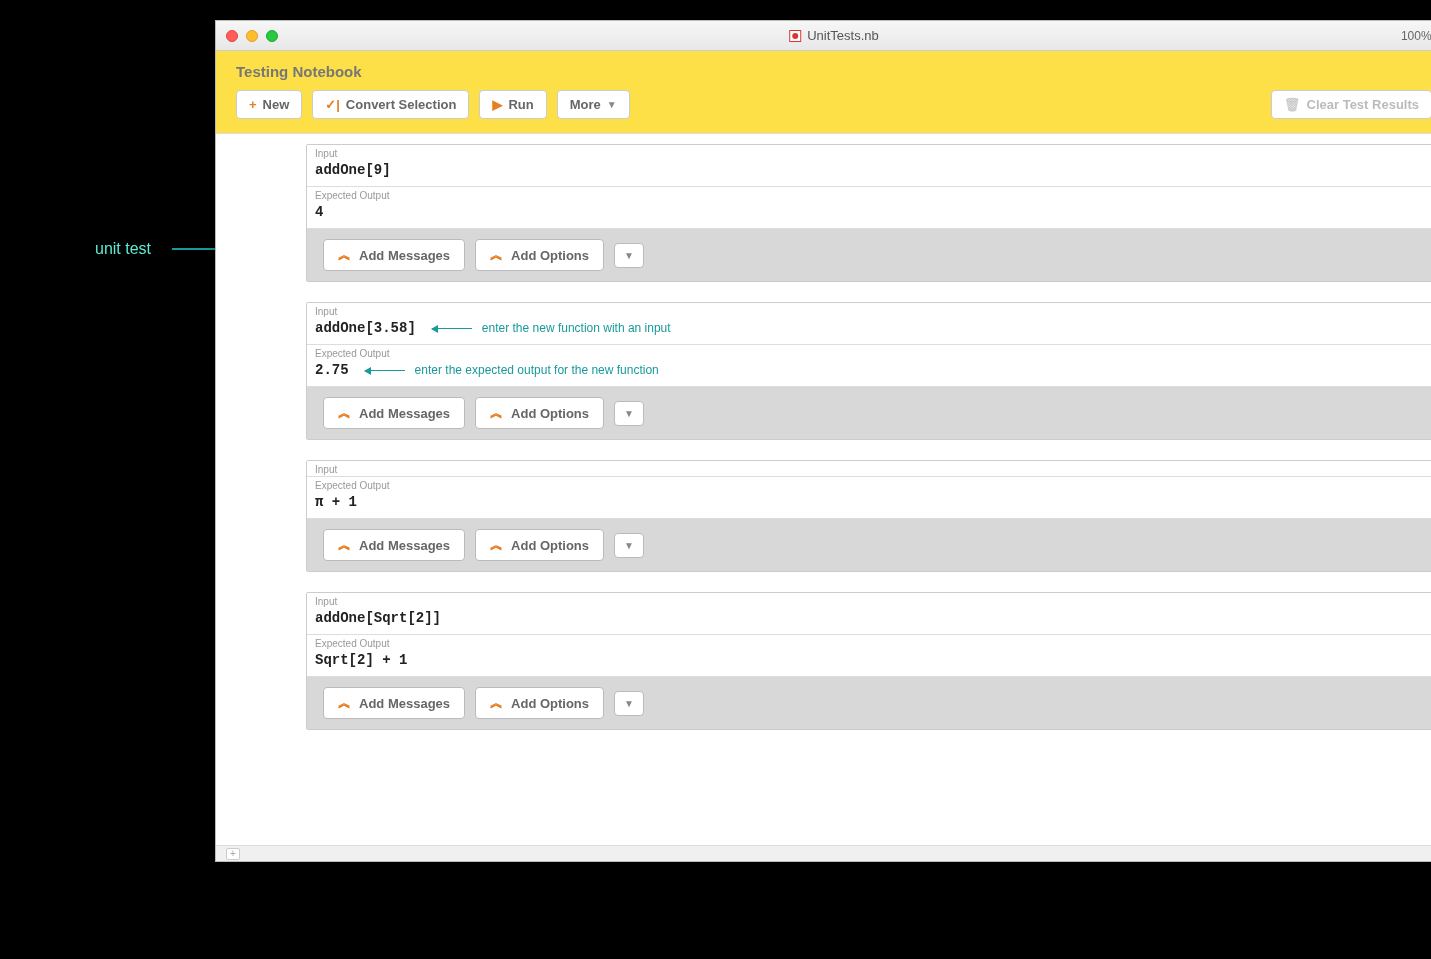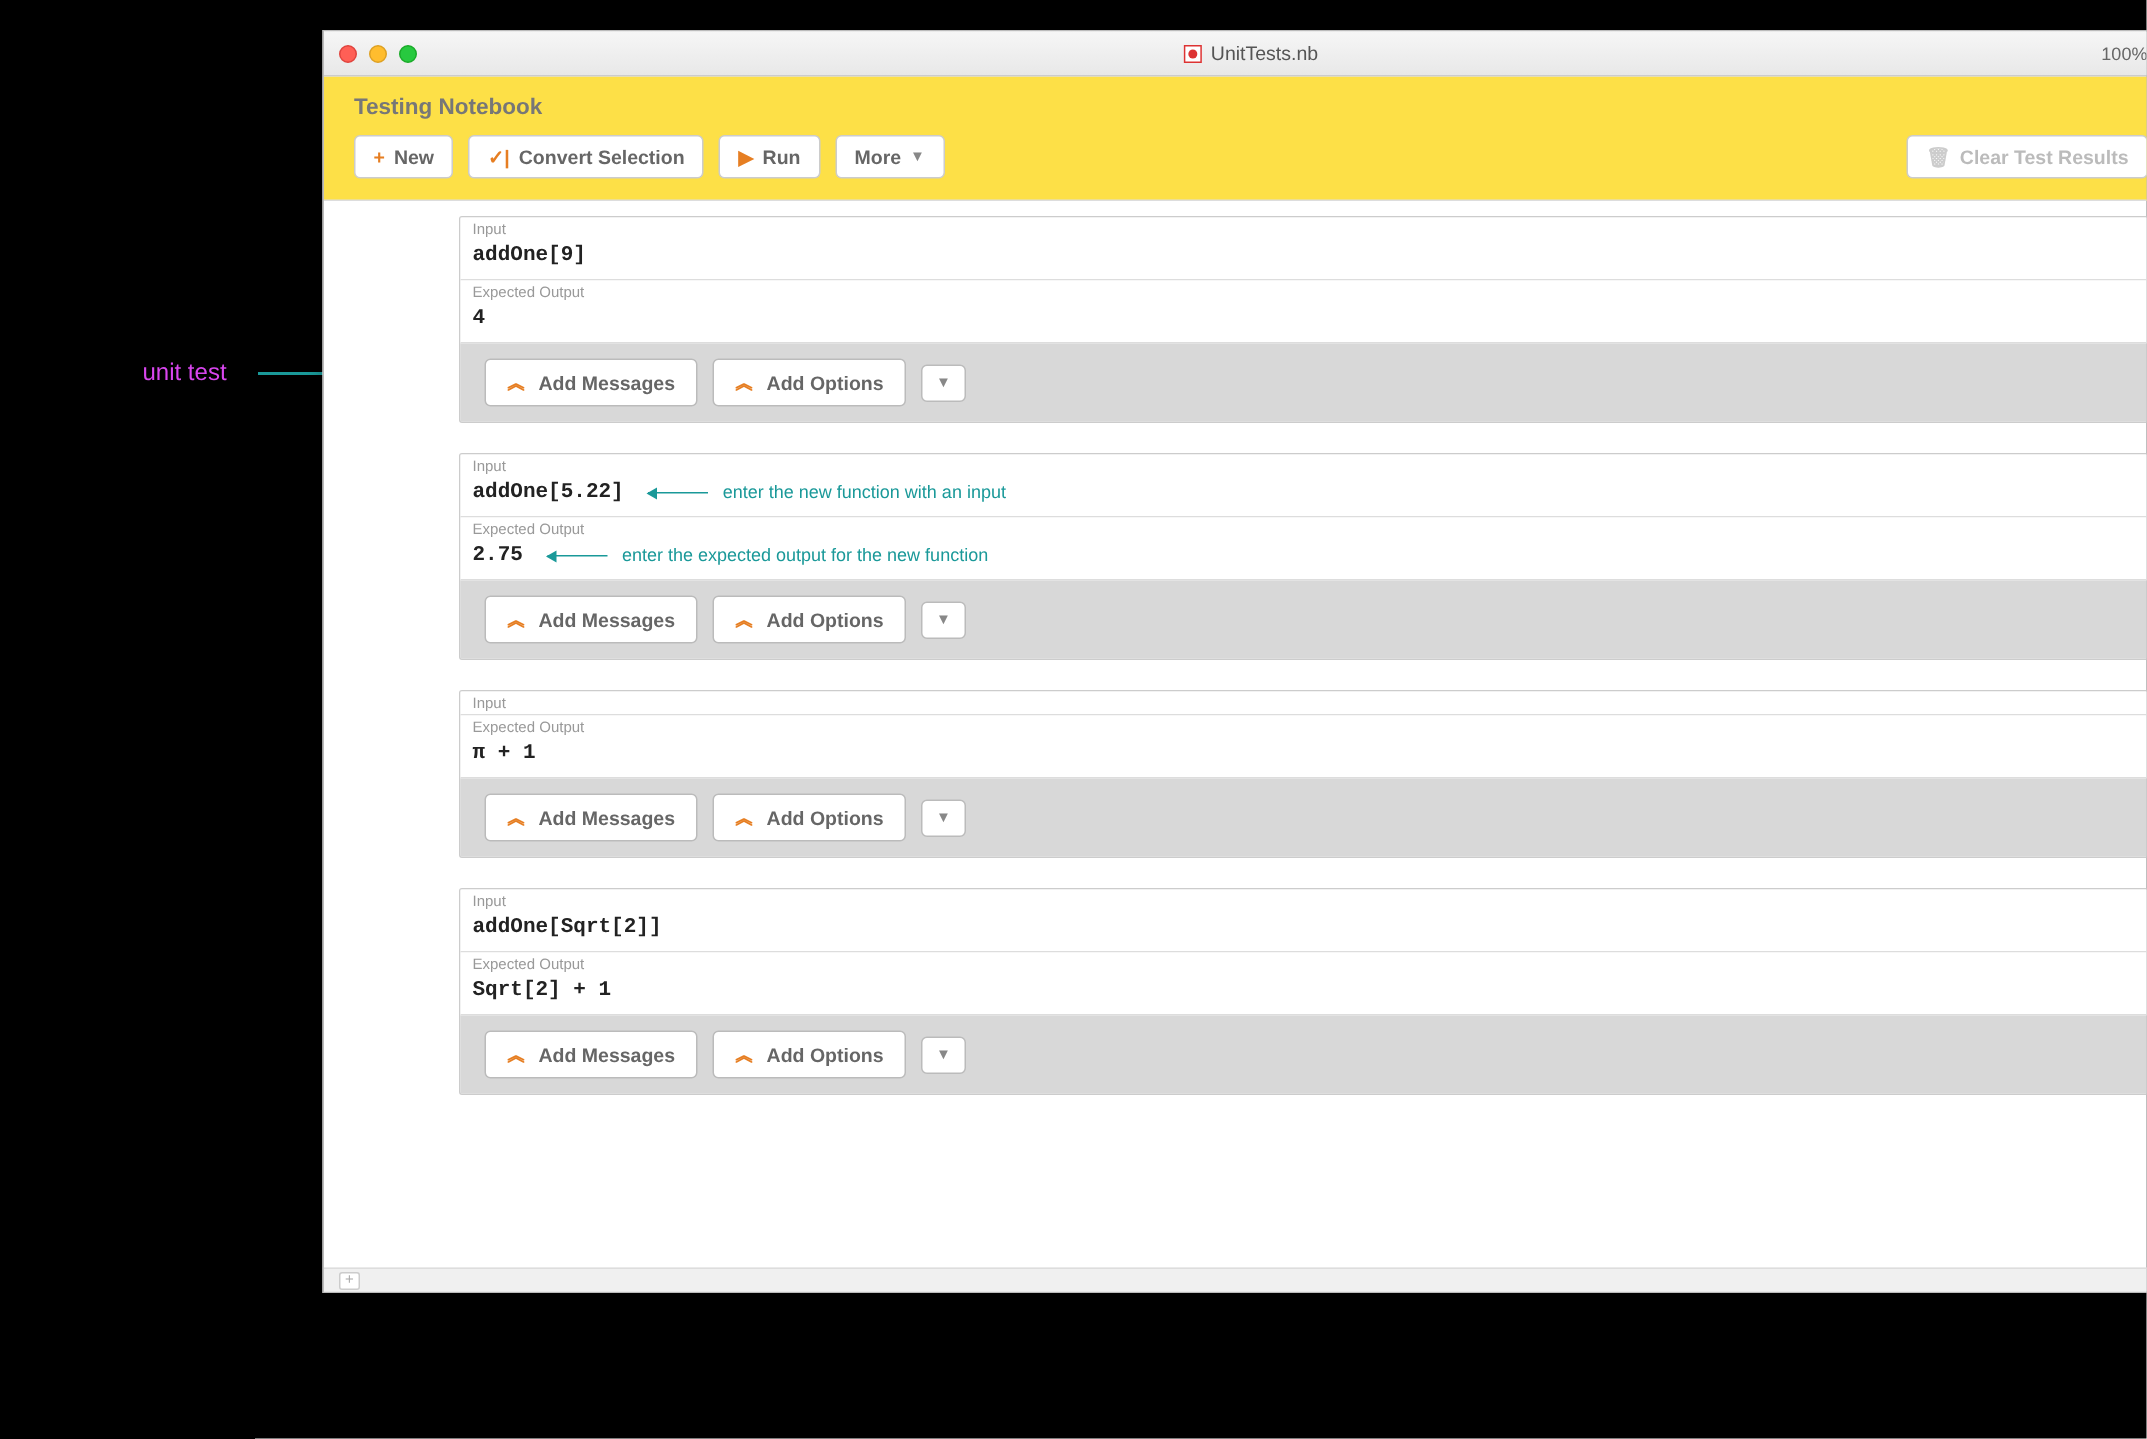--- a/index.html
+++ b/index.html
@@ -164,21 +164,21 @@
       border-radius: 4px;
       padding: 6px 9px;
       font-size: 10px;
       color: #888;
       cursor: pointer;
     }
     .unit-test-label {
       position: absolute;
       left: 95px;
       top: 240px;
-      color: #d946ef;
+      color: #5eead4;
       font-size: 16px;
     }
     .bracket {
       position: absolute;
       left: 242px;
       top: 168px;
       height: 152px;
       width: 30px;
       border-left: 2px solid #1a9999;
       border-top: 2px solid #1a9999;
@@ -311,21 +311,21 @@
           <span>Add Options</span>
         </div>
         <div class="dropdown-arrow">▼</div>
       </div>
     </div>
 
     <div class="test-cell">
       <div class="cell-section">
         <div class="cell-label">Input</div>
         <div class="cell-value">
-          <span>addOne[5.22]</span>
+          <span>addOne[3.58]</span>
           <span class="inline-anno">
             <span class="arrow-left"></span>
             <span>enter the new function with an input</span>
           </span>
         </div>
       </div>
       <div class="cell-section">
         <div class="cell-label">Expected Output</div>
         <div class="cell-value">
           <span>2.75</span>

